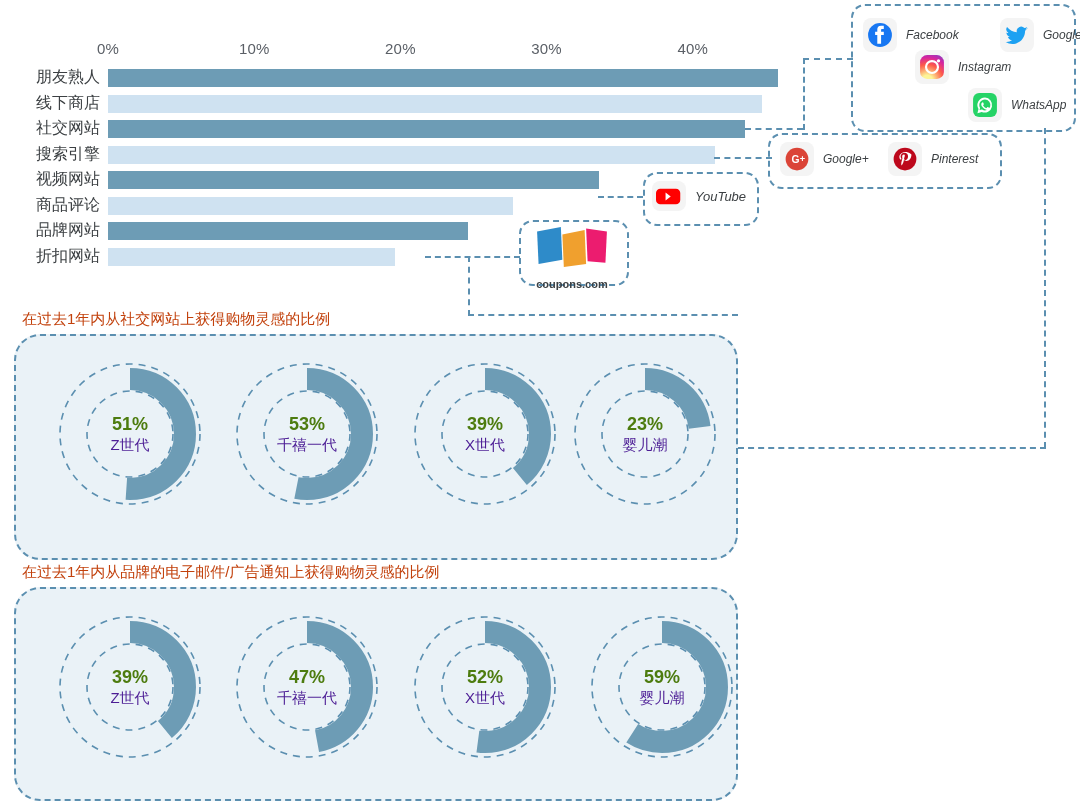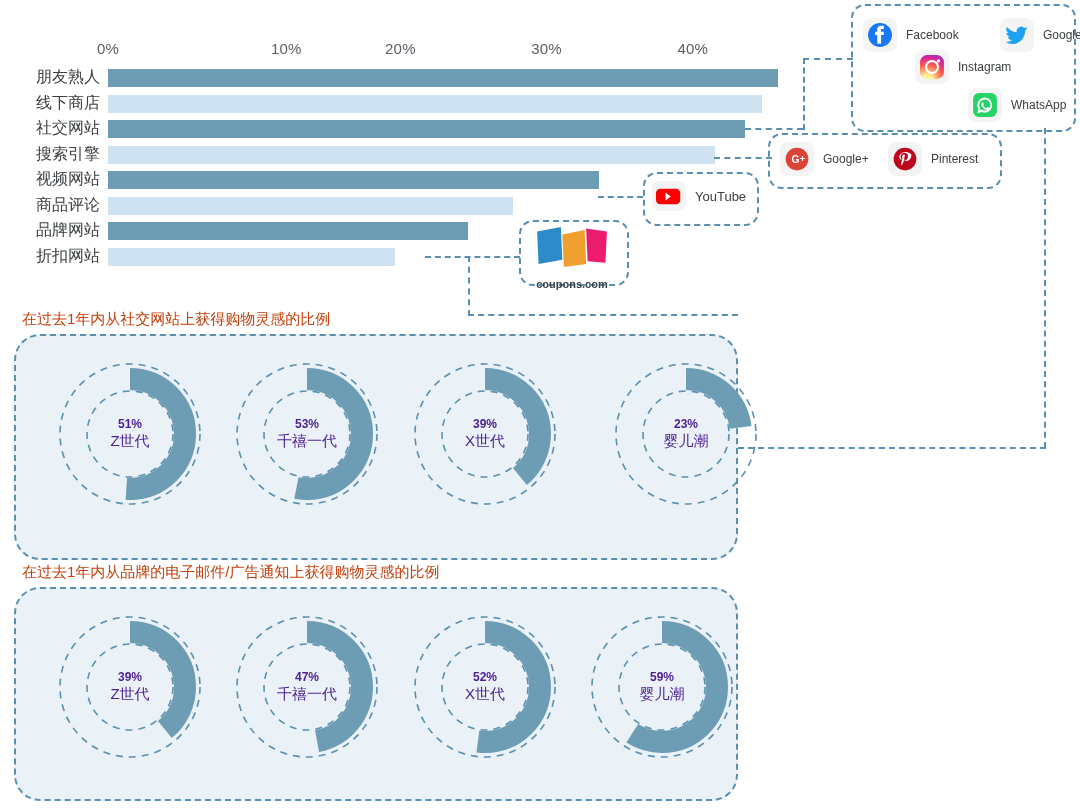--- a/index.html
+++ b/index.html
@@ -29,47 +29,47 @@
     background:transparent;
   }
   .dline-h{position:absolute;border-top:2px dashed #5b8fb0;height:0;}
   .dline-v{position:absolute;border-left:2px dashed #5b8fb0;width:0;}
 
   .logo-item{position:absolute;display:flex;align-items:center;gap:9px;}
   .logo-box{
     width:34px;height:34px;border-radius:8px;background:#f4f4f4;
     display:flex;align-items:center;justify-content:center;flex:0 0 auto;
   }
-  .logo-name{font-size:12px;color:#3c4043;white-space:nowrap;}
+  .logo-name{font-size:12px;color:#3c4043;white-space:nowrap;font-style:italic;}
   .logo-name.big{font-size:13px;}
 
   
   .panel-title{
     position:absolute;font-size:15px;color:#c2410c;white-space:nowrap;
   }
   .panel{
     position:absolute;border:2px dashed #5b8fb0;border-radius:26px;
     background:#eaf2f7;
   }
   .donut{position:absolute;width:150px;height:150px;}
   .donut svg{display:block;}
   .donut-text{
     position:absolute;left:0;right:0;top:50%;transform:translateY(-50%);
     text-align:center;line-height:1.25;
   }
-  .donut-pct{font-size:12px;font-weight:bold;color:#4c1d95;display:block;}
+  .donut-pct{font-size:18px;font-weight:bold;color:#4d7c0f;display:block;}
   .donut-gen{font-size:15px;color:#4c1d95;display:block;}
 </style>
 </head>
 <body>
 
 <div id="bar-chart">
   <div id="axis-labels">
       <div class="axis-label" style="left: 108px;">0%</div>
-      <div class="axis-label" style="left: 254.2px; margin-left: 32px;">10%</div>
+      <div class="axis-label" style="left: 254.2px;">10%</div>
       <div class="axis-label" style="left: 400.4px;">20%</div>
       <div class="axis-label" style="left: 546.6px;">30%</div>
       <div class="axis-label" style="left: 692.8px;">40%</div>
     </div>
   <div id="bar-rows">
       <div class="cat-label" style="top: 68px; right: 700px;">朋友熟人</div>
       <div class="bar dark" style="left: 108px; top: 69px; width: 669.596px;"></div>
       <div class="cat-label" style="top: 93.5px; right: 700px;">线下商店</div>
       <div class="bar light" style="left: 108px; top: 94.5px; width: 653.514px;"></div>
       <div class="cat-label" style="top: 119px; right: 700px;">社交网站</div>
@@ -228,21 +228,21 @@
       <svg width="150" height="150" viewBox="0 0 150 150">
         <circle cx="75" cy="75" r="70" fill="none" stroke="#5b8fb0" stroke-width="1.6" stroke-dasharray="7 6"></circle>
         <circle cx="75" cy="75" r="43" fill="none" stroke="#5b8fb0" stroke-width="1.6" stroke-dasharray="7 6"></circle>
         <circle cx="75" cy="75" r="55" fill="none" stroke="#6d9cb5" stroke-width="22" stroke-dasharray="134.77432483900213 345.57519189487726" transform="rotate(-90 75 75)"></circle>
       </svg>
       <div class="donut-text">
         <span class="donut-pct">39%</span>
         <span class="donut-gen">X世代</span>
       </div>
     </div>
-    <div class="donut" style="left: 611px; top: 359px;">
+    <div class="donut" style="left: 570px; top: 359px;">
       <svg width="150" height="150" viewBox="0 0 150 150">
         <circle cx="75" cy="75" r="70" fill="none" stroke="#5b8fb0" stroke-width="1.6" stroke-dasharray="7 6"></circle>
         <circle cx="75" cy="75" r="43" fill="none" stroke="#5b8fb0" stroke-width="1.6" stroke-dasharray="7 6"></circle>
         <circle cx="75" cy="75" r="55" fill="none" stroke="#6d9cb5" stroke-width="22" stroke-dasharray="79.48229413582176 345.57519189487726" transform="rotate(-90 75 75)"></circle>
       </svg>
       <div class="donut-text">
         <span class="donut-pct">23%</span>
         <span class="donut-gen">婴儿潮</span>
       </div>
     </div>

